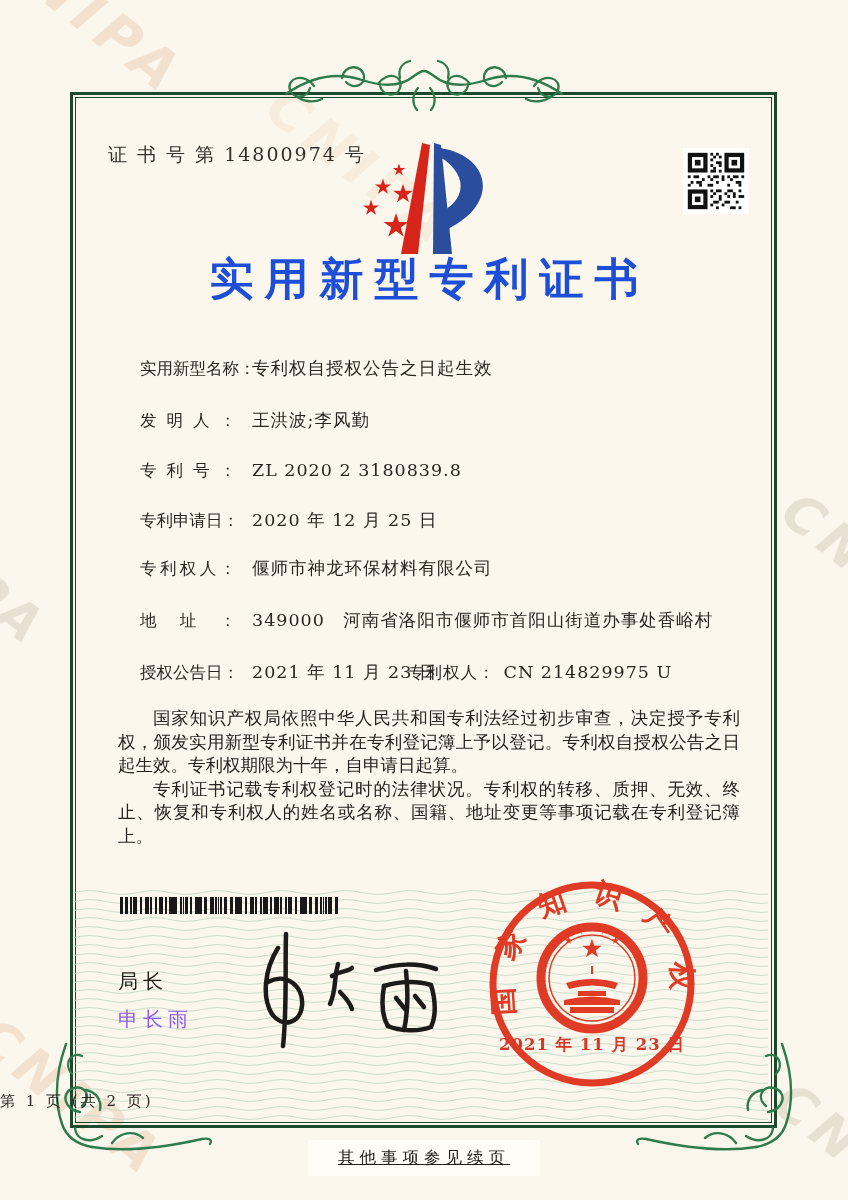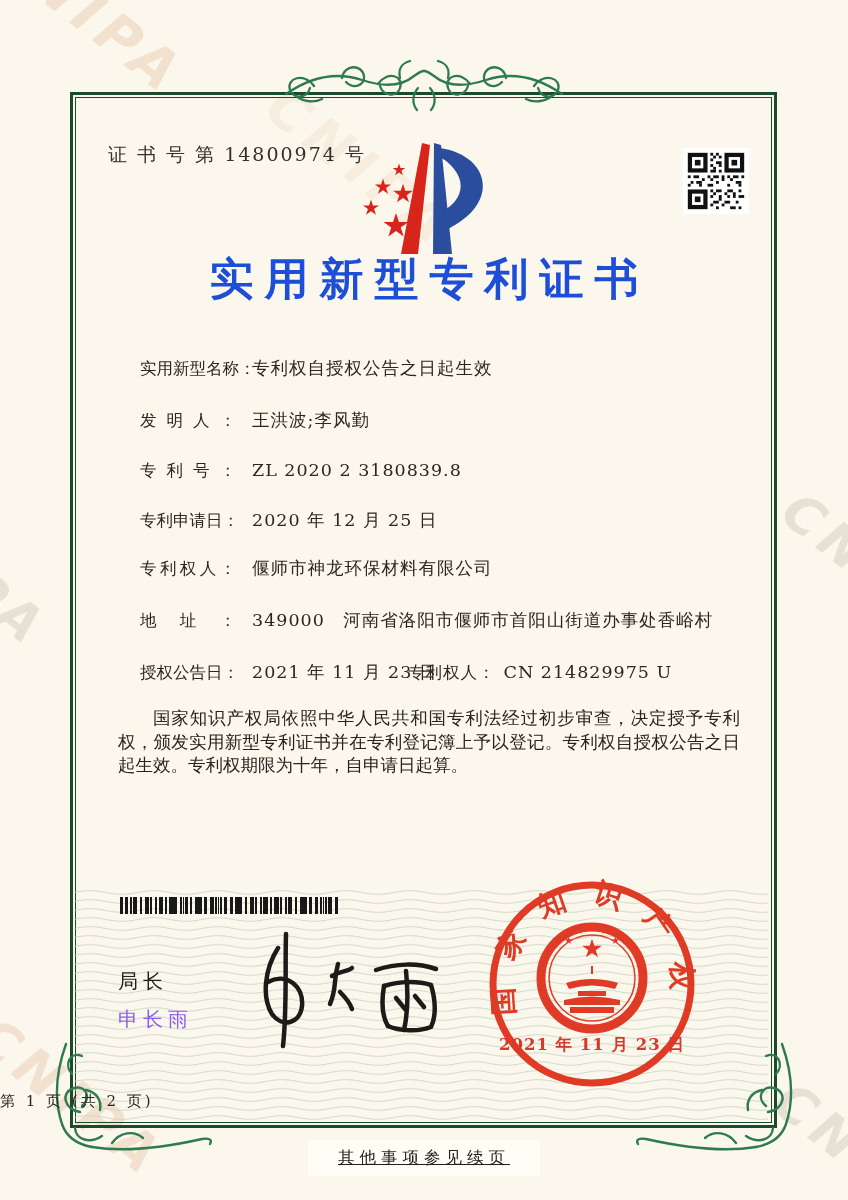--- a/index.html
+++ b/index.html
@@ -250,20 +250,21 @@
   </div>
   <div class="field-row" style="top:660px">
     <span class="flabel">授权公告日：</span><span class="fvalue">2021 年 11 月 23 日</span>
     <span class="grant-no">
       <span class="flabel" style="width:auto;letter-spacing:1px">专利权人：</span><span class="fvalue" style="margin-left:8px">CN 214829975 U</span>
     </span>
   </div>
 
   <div class="body-text">
     <p>国家知识产权局依照中华人民共和国专利法经过初步审查，决定授予专利权，颁发实用新型专利证书并在专利登记簿上予以登记。专利权自授权公告之日起生效。专利权期限为十年，自申请日起算。</p>
+    <p>专利证书记载专利权登记时的法律状况。专利权的转移、质押、无效、终止、恢复和专利权人的姓名或名称、国籍、地址变更等事项记载在专利登记簿上。</p>
   </div>
 
   <div class="barcode"></div>
 
   <div class="signer-title">局长</div>
   <div class="signer-name">申长雨</div>
 
   <svg class="signature" width="214" height="122" viewBox="0 0 214 122">
     <g stroke="#1d1b18" stroke-width="4.5" fill="none" stroke-linecap="round" stroke-linejoin="round">
       <path d="M40,20 C26,42 24,70 34,86 C44,100 62,96 64,78 C66,58 48,44 30,54"></path>

